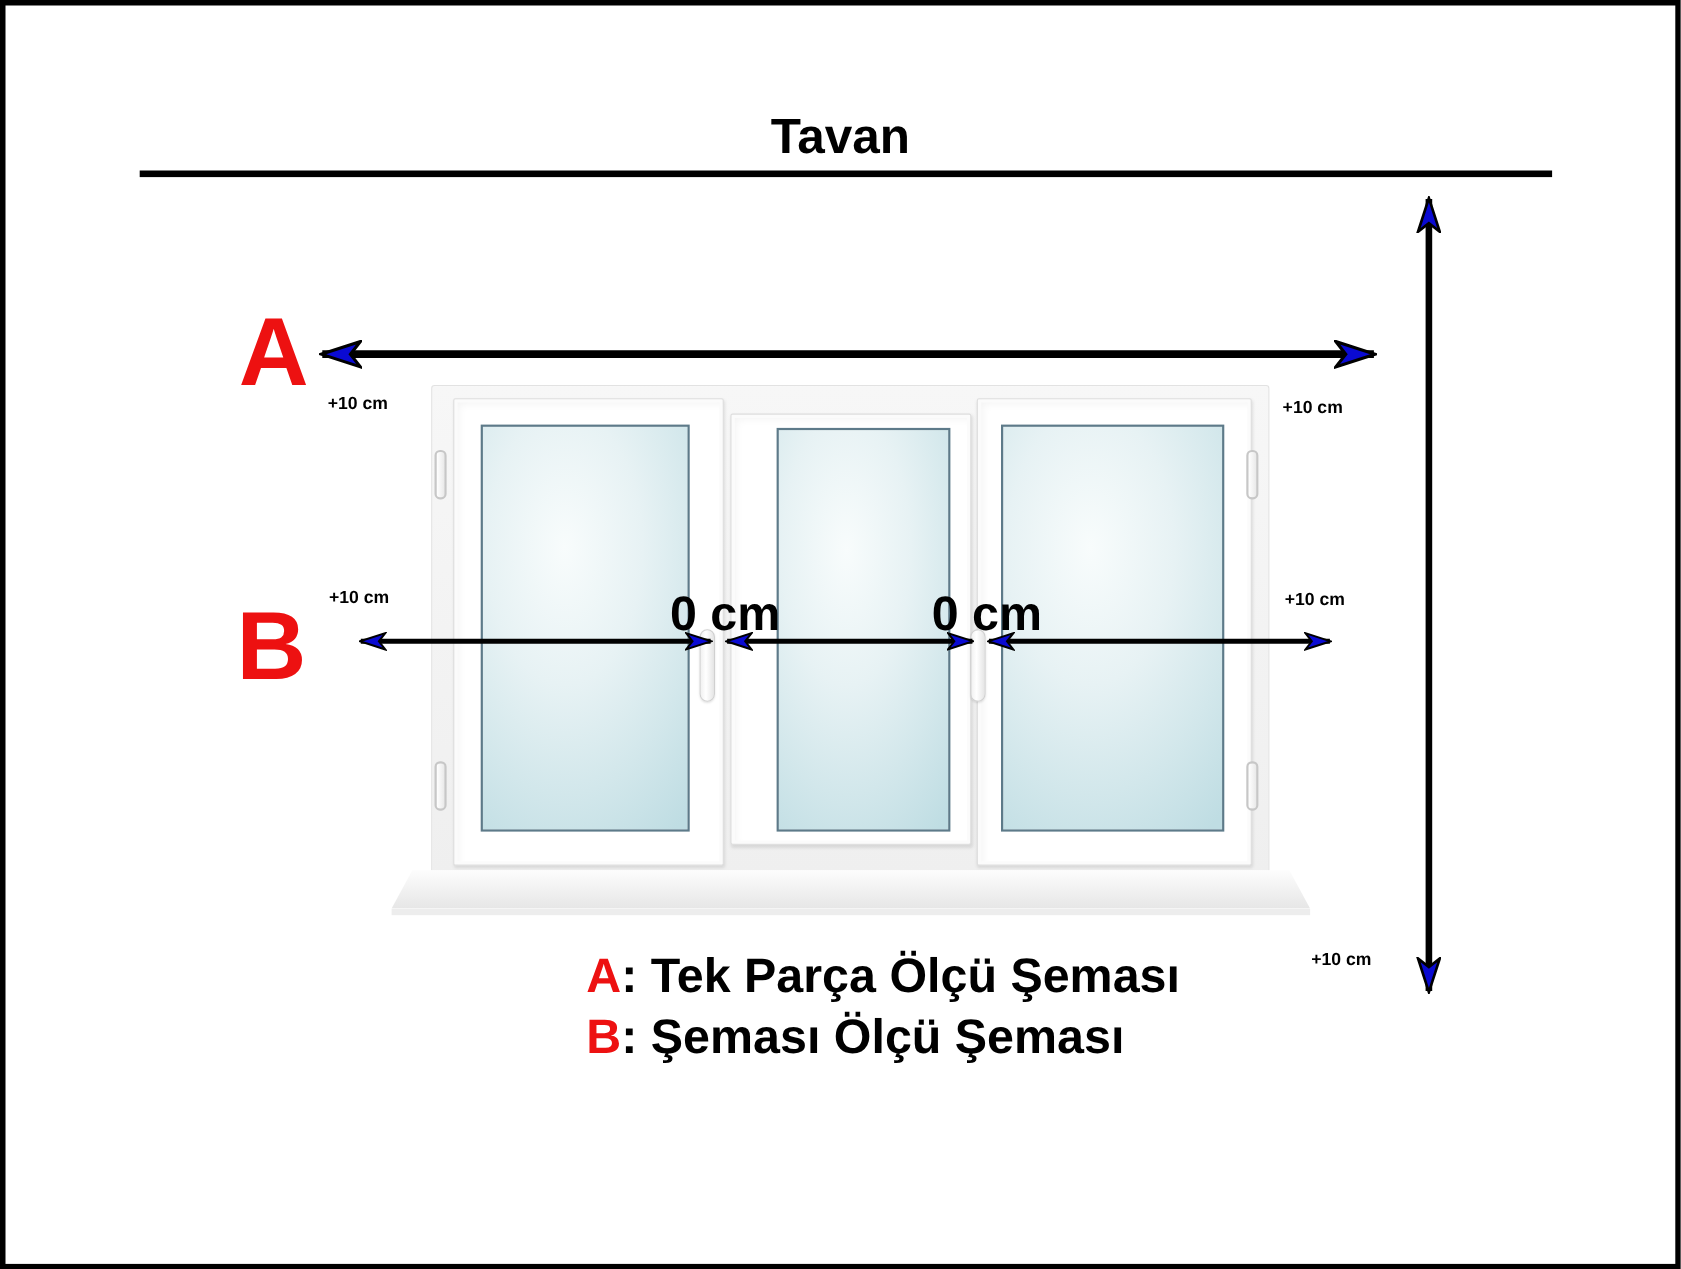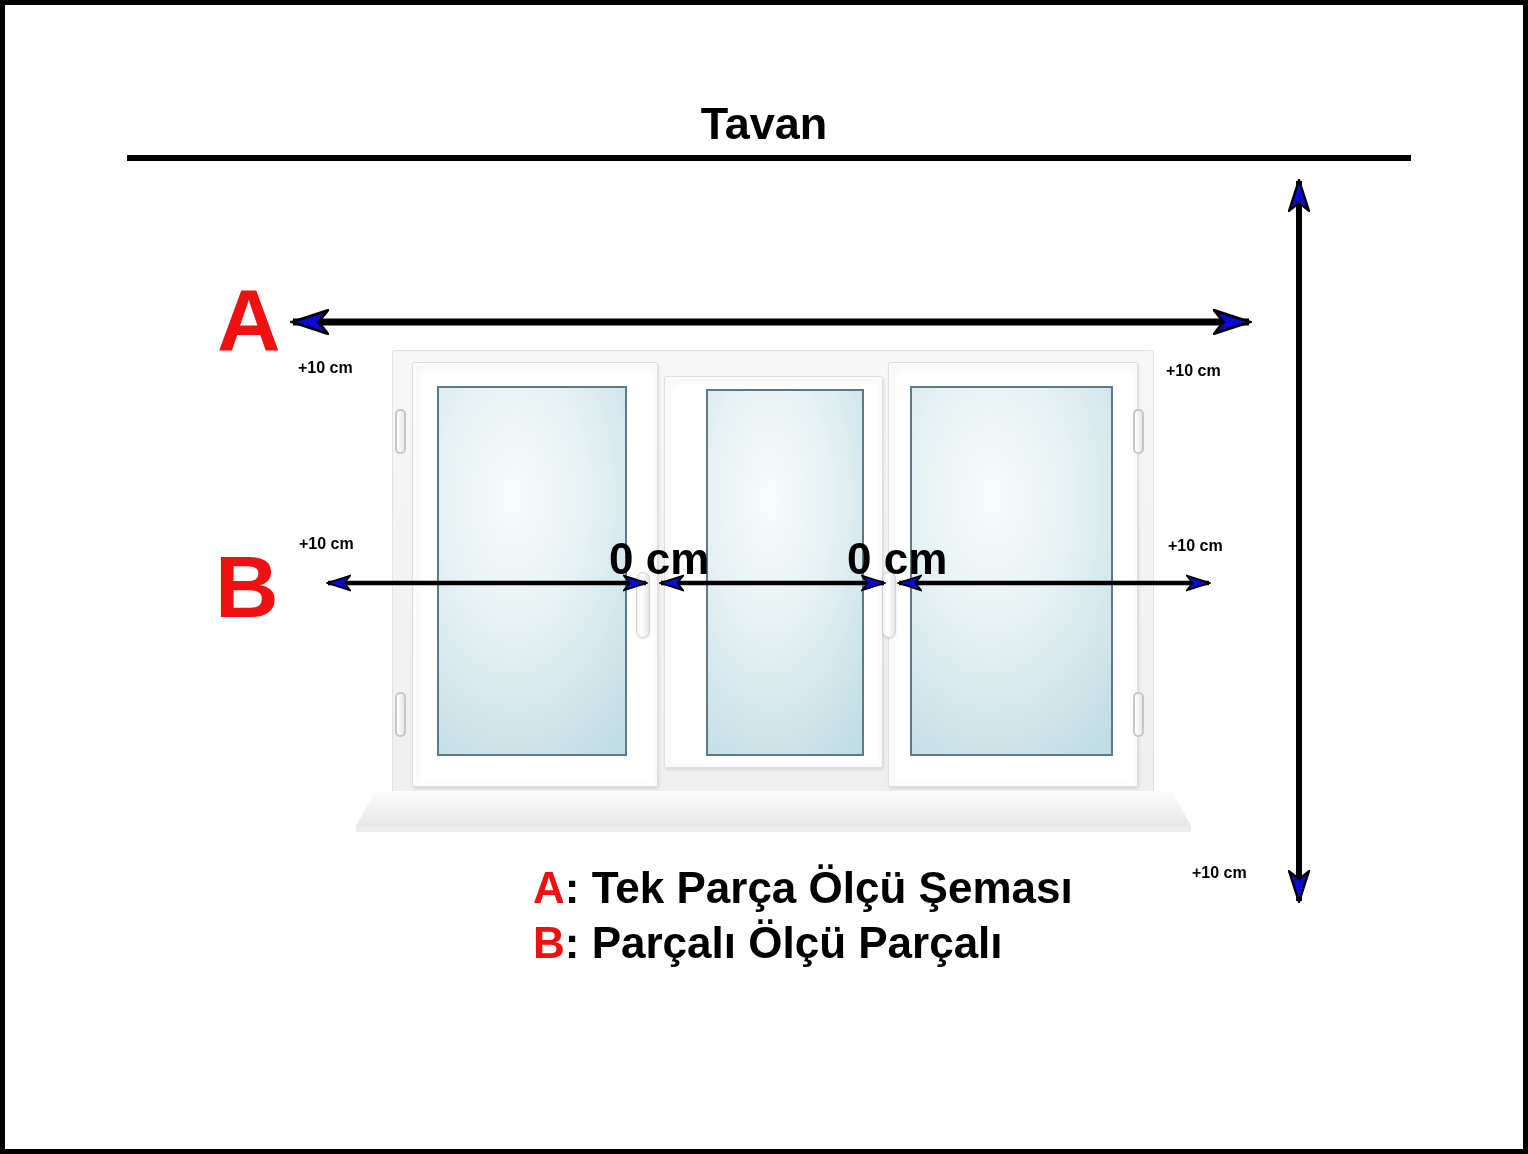--- a/index.html
+++ b/index.html
@@ -128,16 +128,16 @@
   <div class="plus plus-a-right">+10 cm</div>
   <div class="plus plus-b-left">+10 cm</div>
   <div class="plus plus-b-right">+10 cm</div>
   <div class="plus plus-h-bottom">+10 cm</div>
 
   <div class="zero zero-left">0 cm</div>
   <div class="zero zero-right">0 cm</div>
 
   <div class="legend">
     <div class="legend-line"><span class="red">A</span><span>: Tek Parça Ölçü Şeması</span></div>
-    <div class="legend-line"><span class="red">B</span><span>: Parçalı Ölçü Parçalı</span></div>
+    <div class="legend-line"><span class="red">B</span><span>: Şeması Ölçü Şeması</span></div>
   </div>
 
 </div>
 
 </body></html>

